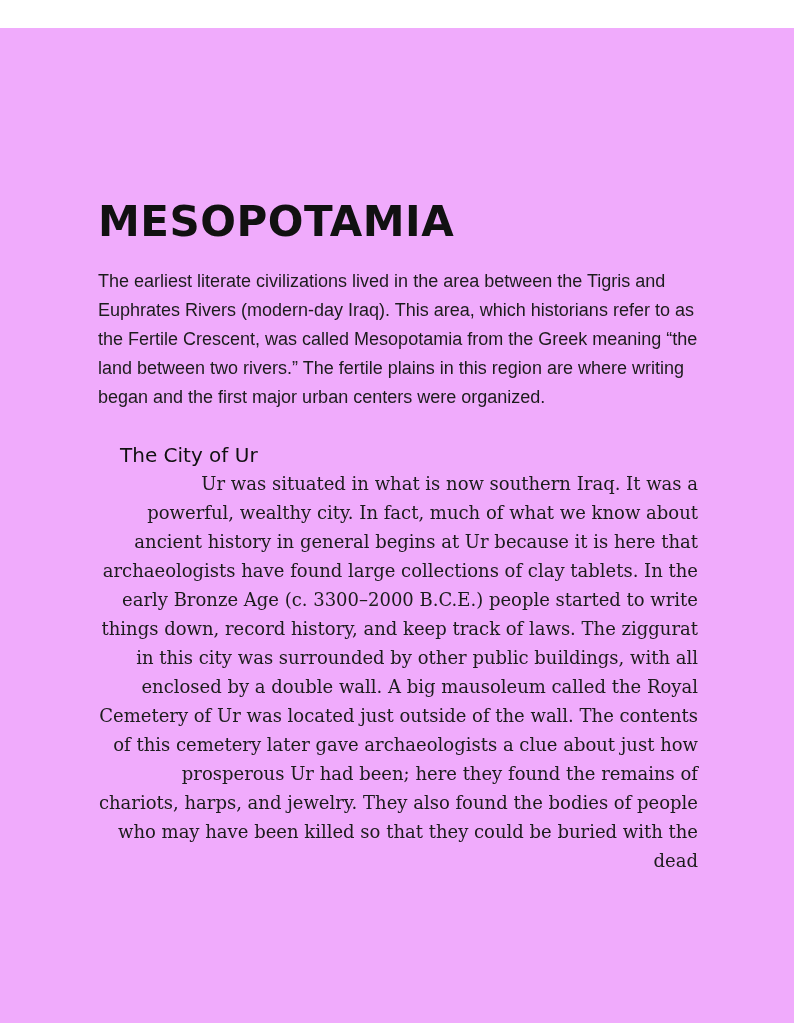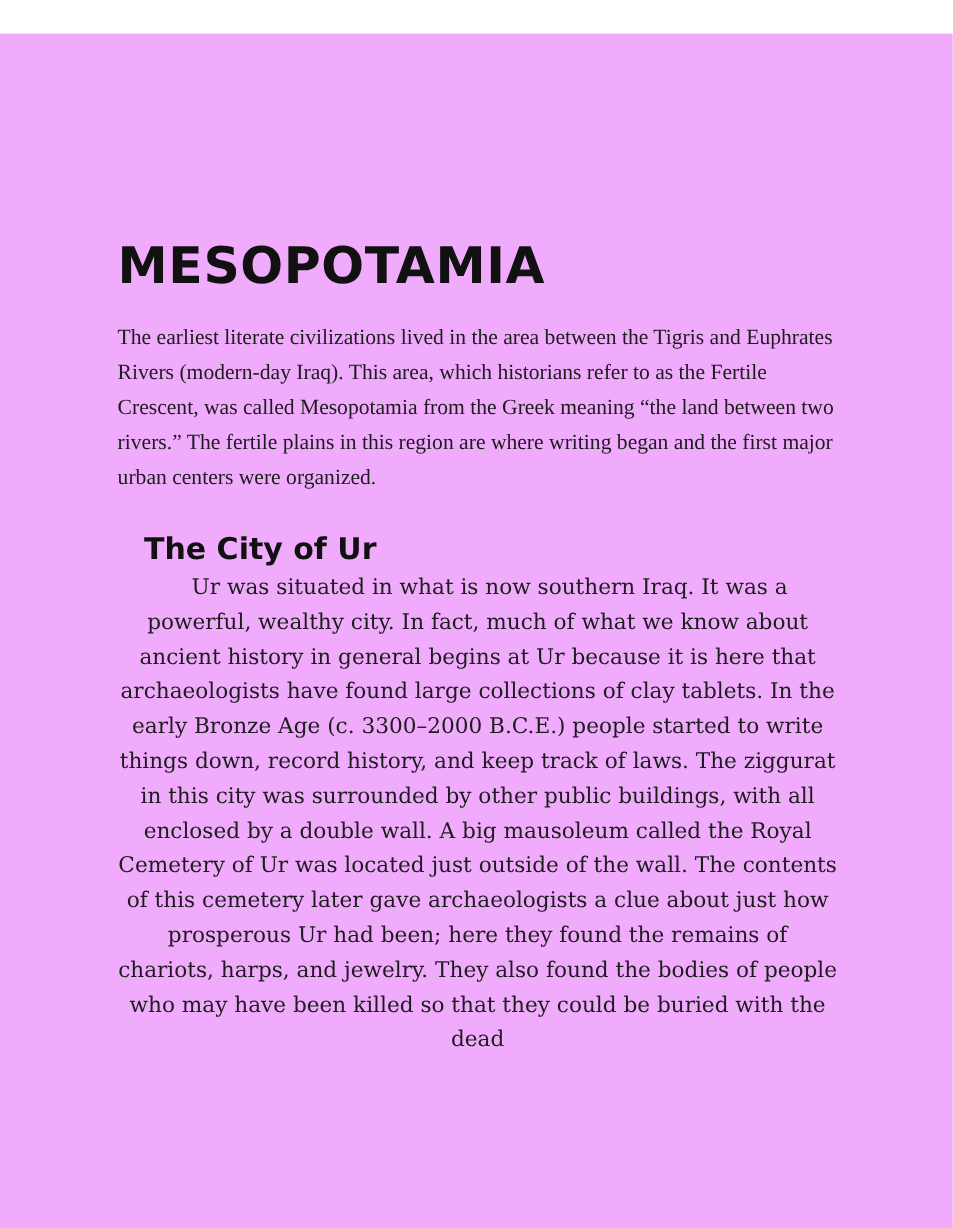--- a/index.html
+++ b/index.html
@@ -31,43 +31,43 @@
     margin: 17px 0 0 0;
     font-family: "DejaVu Sans", "Liberation Sans", sans-serif;
     font-weight: bold;
     font-size: 26px;
     line-height: 1.2;
     color: #111111;
   }
   .body-paragraph {
     margin: 21px 0 0 0;
     width: 600px;
-    font-family: Liberation Serif, serif;
+    font-family: Liberation Sans, sans-serif;
     font-size: 18px;
     line-height: 29px;
     color: #1c1c1c;
     text-align: left;
   }
   .section-heading {
     margin: 31px 0 0 22px;
     font-family: "DejaVu Sans", "Liberation Sans", sans-serif;
-    font-weight: bold;
-    font-size: 25px;
+    font-weight: normal;
+    font-size: 20px;
     line-height: 1.2;
     color: #111111;
   }
   .section-paragraph {
     margin: 2px 0 0 0;
     width: 600px;
     text-indent: 20px;
     font-family: "DejaVu Serif", "Liberation Serif", serif;
     font-size: 18px;
     line-height: 29px;
     color: #1c1c1c;
-    text-align: center;
+    text-align: right;
   }
 </style>
 </head>
 <body>
 
 <div class="page">
   <h1 class="doc-title">MESOPOTAMIA</h1>
 
 
   <p class="body-paragraph">The earliest literate civilizations lived in the area between the Tigris and Euphrates Rivers (modern-day Iraq). This area, which historians refer to as the Fertile Crescent, was called Mesopotamia from the Greek meaning “the land between two rivers.” The fertile plains in this region are where writing began and the first major urban centers were organized.</p>

